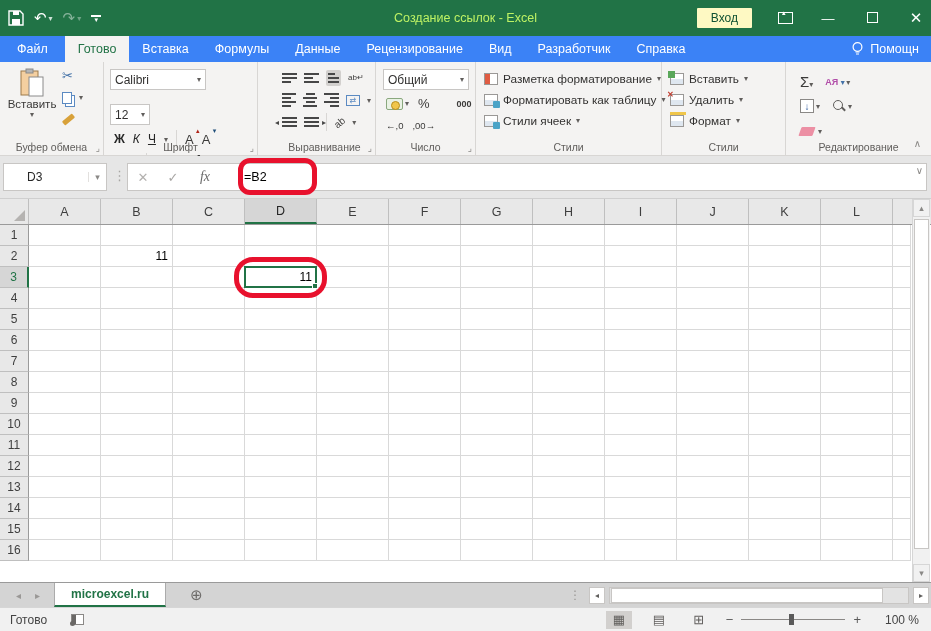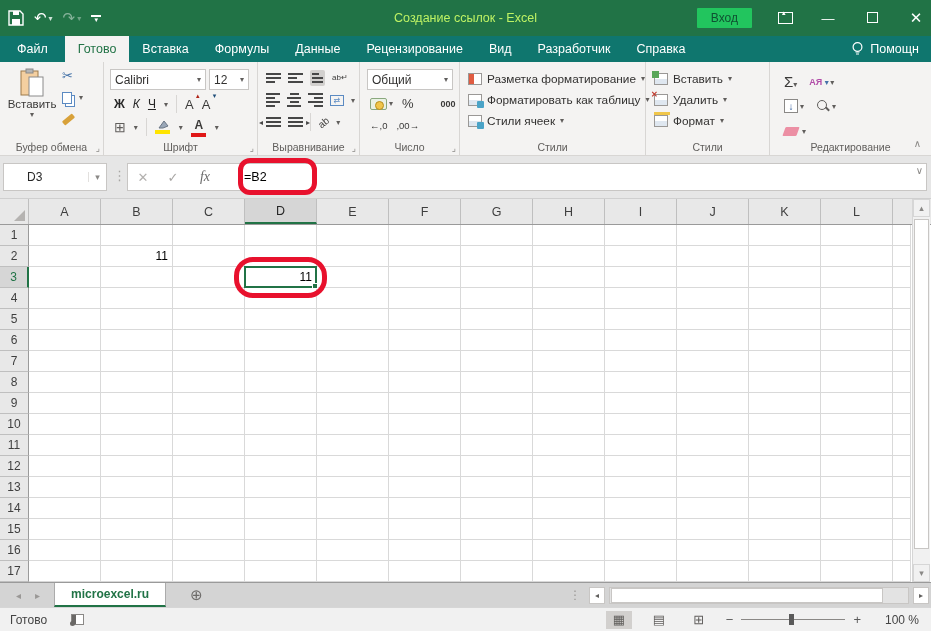--- a/index.html
+++ b/index.html
@@ -8,52 +8,52 @@
   #app { position:absolute; inset:0; width:931px; height:631px; background:#fff; }
 
   
   .titlebar { position:absolute; left:0; top:0; width:931px; height:36px; background:#217346; color:#fff; }
   .qat { position:absolute; left:8px; top:4px; display:flex; align-items:center; gap:10px; height:28px; }
   .qat .qbtn { display:flex; align-items:center; color:#fff; font-size:15px; }
   .qat .dim { opacity:.45; }
   .mini-dd { font-size:8px; margin-left:2px; color:#cfe3d8; }
   .title-center { position:absolute; left:0; top:0; width:100%; height:36px; display:flex; align-items:center; justify-content:center; font-size:12.5px; color:#bef264; pointer-events:none; }
   .title-right { position:absolute; right:6px; top:0; height:36px; display:flex; align-items:center; gap:26px; }
-  .signin { background:#22c55e; color:#0f5132; font-size:12px; padding:3px 14px; border-radius:1px; }
+  .signin { background:#fef9c3; color:#0f5132; font-size:12px; padding:3px 14px; border-radius:1px; }
   .winbtn { color:#fff; font-size:13px; width:18px; text-align:center; }
   .ribbon-disp { width:15px; height:12px; border:1px solid #fff; position:relative; }
   .ribbon-disp:after { content:"▴"; position:absolute; left:3px; top:-4px; font-size:7px; color:#fff; }
   .maxbox { width:11px; height:11px; border:1px solid #fff; }
 
   
-  .tabrow { position:absolute; left:0; top:36px; width:931px; height:26px; background:#0f766e; display:flex; align-items:stretch; color:#fff; font-size:12.5px; }
+  .tabrow { position:absolute; left:0; top:36px; width:931px; height:26px; background:#3b82f6; display:flex; align-items:stretch; color:#fff; font-size:12.5px; }
   .rtab { padding:0 13px; display:flex; align-items:center; white-space:nowrap; }
   .rtab.filetab { padding:0 17px; }
   .rtab.active { background:#f4f3f2; color:#217346; }
   .tab-spacer { flex:1; }
   .tab-extra { display:flex; align-items:center; gap:6px; padding:0 12px; white-space:nowrap; }
 
   
   .ribbon { position:absolute; left:0; top:62px; width:931px; height:94px; background:#f4f3f2; border-bottom:1px solid #d8d6d4; display:flex; }
   .rgroup { position:relative; border-right:1px solid #d8d6d4; height:100%; padding:4px 4px 16px 4px; }
   .glabel { position:absolute; left:0; bottom:2px; width:100%; text-align:center; font-size:10.5px; color:#605e5c; }
   .launcher { position:absolute; right:3px; bottom:2px; font-size:9px; color:#8a8886; }
-  .g-clip { width:104px; } .g-font { width:154px; } .g-align { width:102px; }
+  .g-clip { width:104px; } .g-font { width:154px; } .g-align { width:102px;margin-left:16px; }
   .g-num { width:100px; } .g-styles { width:186px; } .g-cells { width:124px; } .g-edit { width:138px; }
   .g-last { flex:1; border-right:none; position:relative; }
   .collapse-chev { position:absolute; right:10px; bottom:6px; color:#8a8886; font-size:10px; }
 
   .paste-big { position:absolute; left:8px; top:6px; width:48px; height:66px; display:flex; flex-direction:column; align-items:center; font-size:11.5px; color:#3b3a39; }
   .clip-col { position:absolute; left:62px; top:6px; display:flex; flex-direction:column; gap:7px; align-items:flex-start; }
   .clip-row { display:flex; align-items:center; gap:3px; height:15px; }
   .scis { color:#4472a8; font-size:13px; }
   .copy-ico { width:10px; height:12px; border:1px solid #5b8ac2; background:#fff; box-shadow:3px 3px 0 -1px #fff, 3px 3px 0 0 #5b8ac2; margin-right:4px; }
   .brush { width:13px; height:5px; background:#d8a13a; transform:rotate(-40deg); border-radius:1px; }
 
-  .font-row1 { display:flex; gap:3px; margin:3px 0 4px 2px; }
+  .font-row1 { display:flex; gap:14px; margin:3px 0 4px 2px;flex-direction:column; }
   .combo { background:#fff; border:1px solid #c8c6c4; height:21px; display:flex; align-items:center; justify-content:space-between; padding:0 4px; font-size:12px; color:#323130; }
   .fname { width:96px; } .fsize { width:40px; }
   .font-row2, .font-row3 { display:flex; align-items:center; gap:8px; margin:2px 0 3px 6px; height:20px; }
   .bld { font-weight:bold; } .itl { font-style:italic; } .und { text-decoration:underline; }
   .fa { position:relative; font-size:13px; color:#3b3a39; }
   .fa .tri { position:absolute; top:-5px; right:-6px; font-size:7px; }
   .tri-up { color:#b02418; } .tri-dn { color:#1f4e79; }
   .vsep { width:1px; height:18px; background:#d8d6d4; }
   .bucket-wrap, .fcolor-wrap { display:flex; flex-direction:column; align-items:center; width:16px; }
   .colorbar { width:15px; height:4px; margin-top:1px; }
@@ -730,36 +730,20 @@
           <div class="cell"></div>
           <div class="cell"></div>
           <div class="cell"></div>
           <div class="cell"></div>
           <div class="cell"></div>
           <div class="cell"></div>
           <div class="cell"></div>
           <div class="cell"></div>
           <div class="cell filler"></div>
         </div>
-        <div class="grow">
-          <div class="rh">17</div>
-          <div class="cell"></div>
-          <div class="cell"></div>
-          <div class="cell"></div>
-          <div class="cell"></div>
-          <div class="cell"></div>
-          <div class="cell"></div>
-          <div class="cell"></div>
-          <div class="cell"></div>
-          <div class="cell"></div>
-          <div class="cell"></div>
-          <div class="cell"></div>
-          <div class="cell"></div>
-          <div class="cell filler"></div>
-        </div>
         <div class="sel-overlay" style="left: 244px; top: 41px; width: 73px; height: 22px;">
           <span class="fill-handle"></span>
         </div>
       </div>
   </div>
 
   <div class="vscroll">
     <div class="vbtn i-uarr">▴</div>
     <div class="vthumb"></div>
     <div class="vbtn bot i-darr">▾</div>

